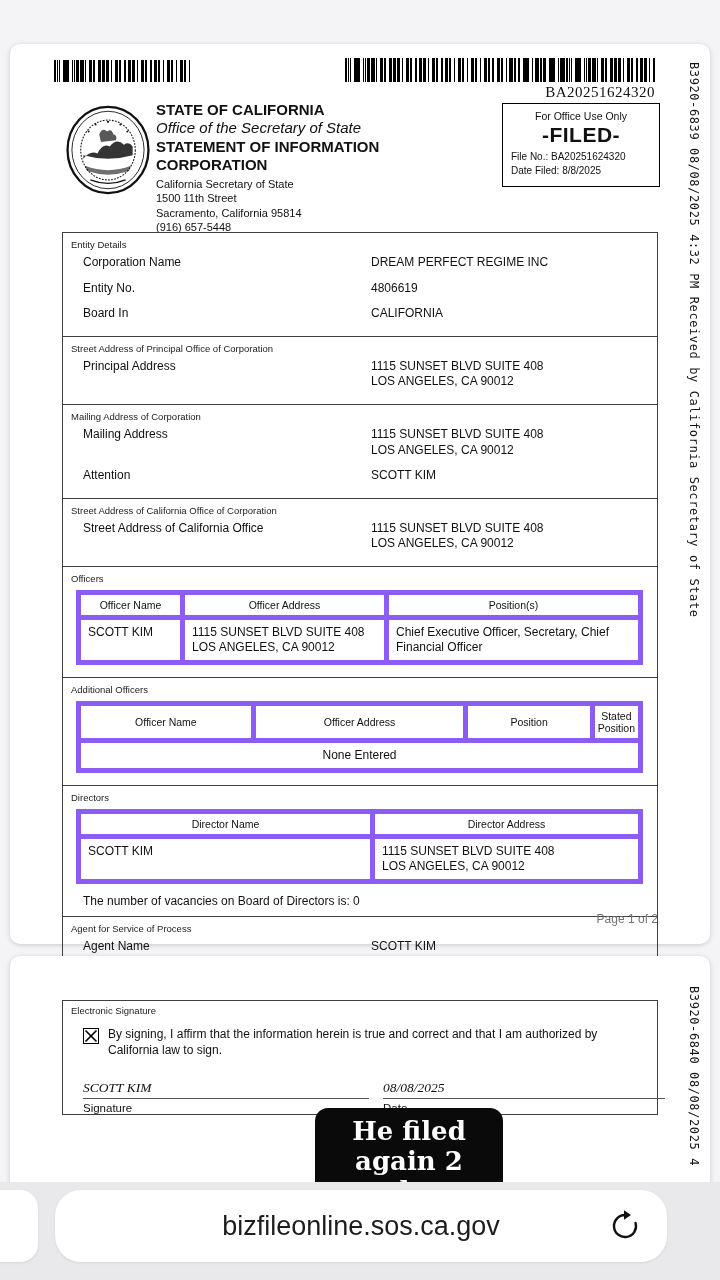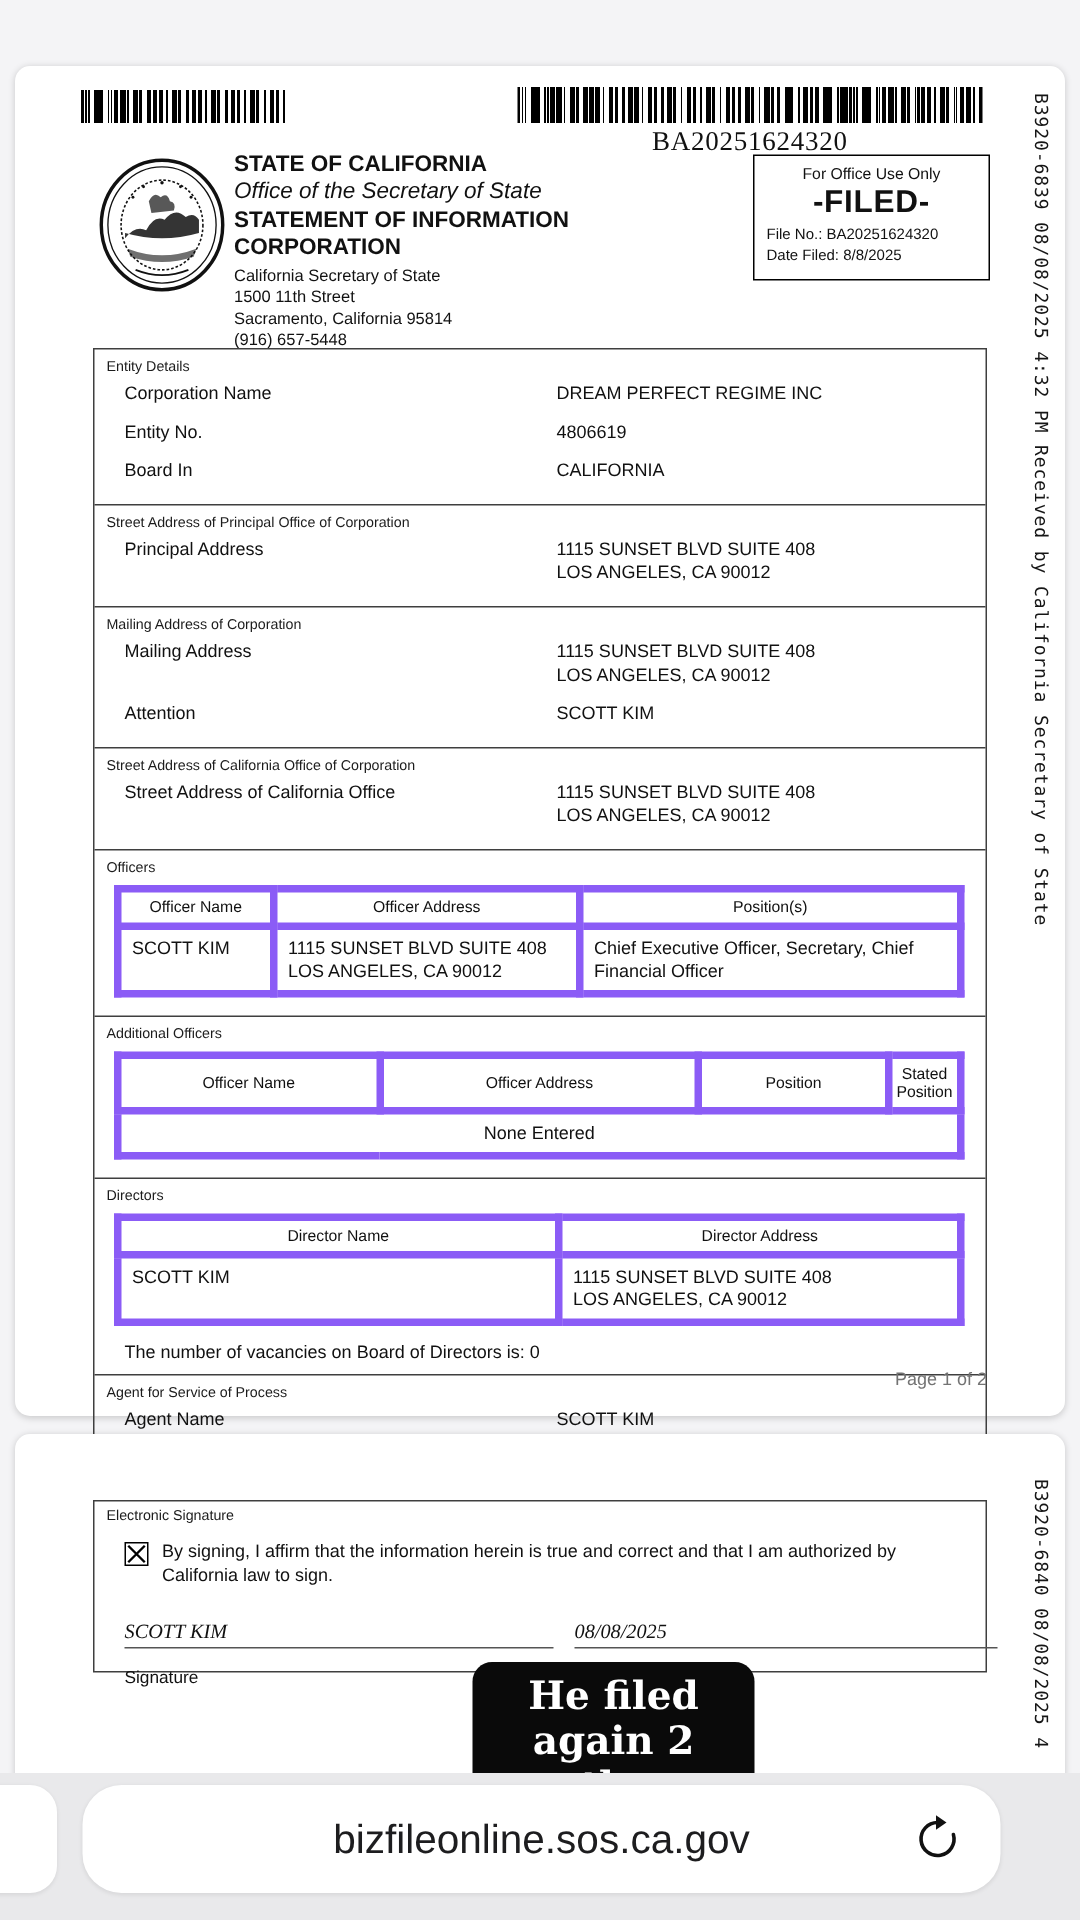--- a/index.html
+++ b/index.html
@@ -12,22 +12,22 @@
         box-shadow:0 1px 5px rgba(0,0,0,.18);}
   #card-page1{top:44px;height:900px;}
   #card-page2{top:956px;height:420px;}
 
   
   .barcode{background-image:
       repeating-linear-gradient(90deg,#000 0 2px,transparent 2px 5px,#000 5px 6px,transparent 6px 9px,#000 9px 12px,transparent 12px 13px),
       repeating-linear-gradient(90deg,transparent 0 3px,#000 3px 4px,transparent 4px 11px,#000 11px 13px,transparent 13px 17px);}
   #barcode-left{position:absolute;left:44px;top:16px;width:138px;height:22px;}
   #barcode-right{position:absolute;left:335px;top:14px;width:310px;height:24px;}
-  #barcode-number{position:absolute;left:335px;top:40px;width:310px;text-align:center;
-      font-family:"Liberation Serif",serif;font-size:18px;letter-spacing:.5px;}
+  #barcode-number{position:absolute;left:335px;top:40px;width:310px;text-align:right;
+      font-family:"Liberation Serif",serif;font-size:15px;letter-spacing:.5px;}
 
   
   #state-seal{position:absolute;left:54px;top:60px;width:88px;height:92px;}
   #header-block{position:absolute;left:146px;top:57px;line-height:1.22;}
   .h-bold{font-weight:bold;font-size:15px;}
   .h-italic{font-style:italic;font-size:15px;}
   .h-small{font-size:11px;line-height:1.3;}
   .h-small-group{margin-top:3px;}
 
   #filed-box{position:absolute;left:492px;top:59px;width:156px;height:82px;border:1px solid #000;}
@@ -69,21 +69,21 @@
   .affirm-row{display:flex;align-items:flex-start;margin:8px 0 0 20px;}
   .checkbox{width:14px;height:14px;border:1.6px solid #000;flex:none;margin-right:9px;
             position:relative;margin-top:1px;}
   .checkbox svg{position:absolute;inset:0;}
   .affirm-text{font-size:12px;line-height:1.3;padding-right:16px;}
   .sig-row{display:flex;margin:22px 20px 0 20px;}
   .sig-col{width:286px;flex:none;margin-right:14px;}
   .sig-col.date{width:282px;margin-right:0;}
   .sig-value{font-family:"Liberation Serif",serif;font-style:italic;font-size:13.5px;
              padding-bottom:2px;border-bottom:1px solid #555;}
-  .sig-label{font-size:11.5px;margin-top:14px;}
+  .sig-label{font-size:11.5px;margin-top:3px;}
 
   
   #caption{position:absolute;left:315px;top:1108px;width:176px;background:#0a0a0a;
            border-radius:13px;padding:8px 6px 9px;z-index:30;text-align:center;
            font-family:"DejaVu Serif",serif;font-weight:bold;font-size:26px;
            line-height:1.16;color:#fff;}
   .emoji{display:inline-block;width:24px;height:24px;vertical-align:-3px;}
 
   
   #bottom-bar{position:absolute;left:0;top:1182px;width:720px;height:98px;

